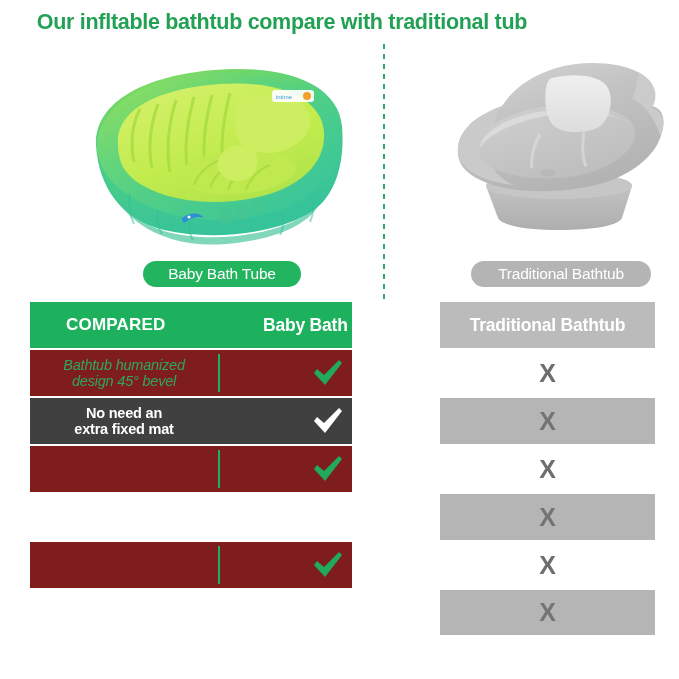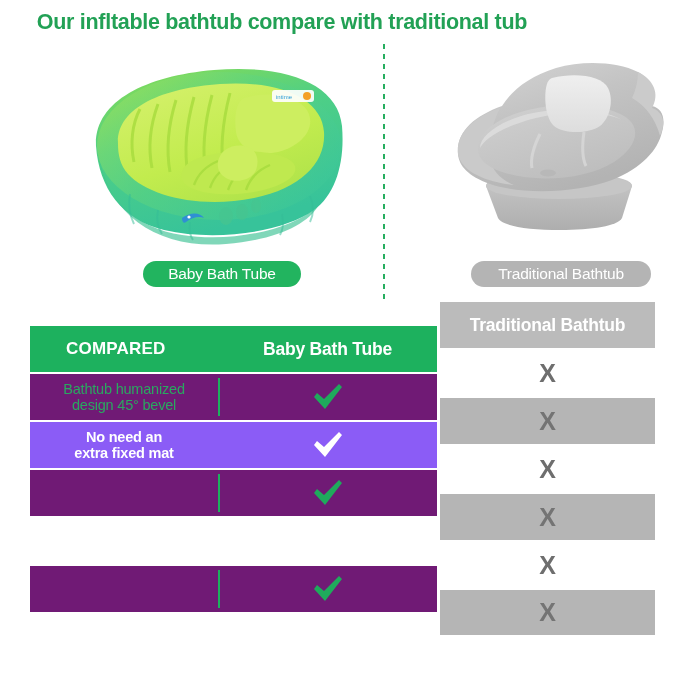--- a/index.html
+++ b/index.html
@@ -105,35 +105,34 @@
     left: 0;
     width: 625px;
     height: 46px;
   }
 
   
   .cell-left {
     position: absolute;
     left: 0;
     top: 0;
-    width: 407px;
+    width: 322px;
     height: 100%;
-    margin-top: 24px;
   }
   
   .cell-right {
     position: absolute;
     left: 410px;
     top: 0;
     width: 215px;
     height: 100%;
   }
 
-  .row-green .cell-left  { background: #8b5cf6; }
-  .row-white .cell-left  { background: #701a75; }
+  .row-green .cell-left  { background: #404040; }
+  .row-white .cell-left  { background: #7f1d1d; font-style: italic; }
   .row-green .cell-right { background: #b5b5b5; }
   .row-white .cell-right { background: #ffffff; }
 
   .hdr .cell-left  { background: #1db15e; }
   .hdr .cell-right { background: #bbbbbb; }
 
   .label {
     position: absolute;
     left: 0;
     top: 0;

